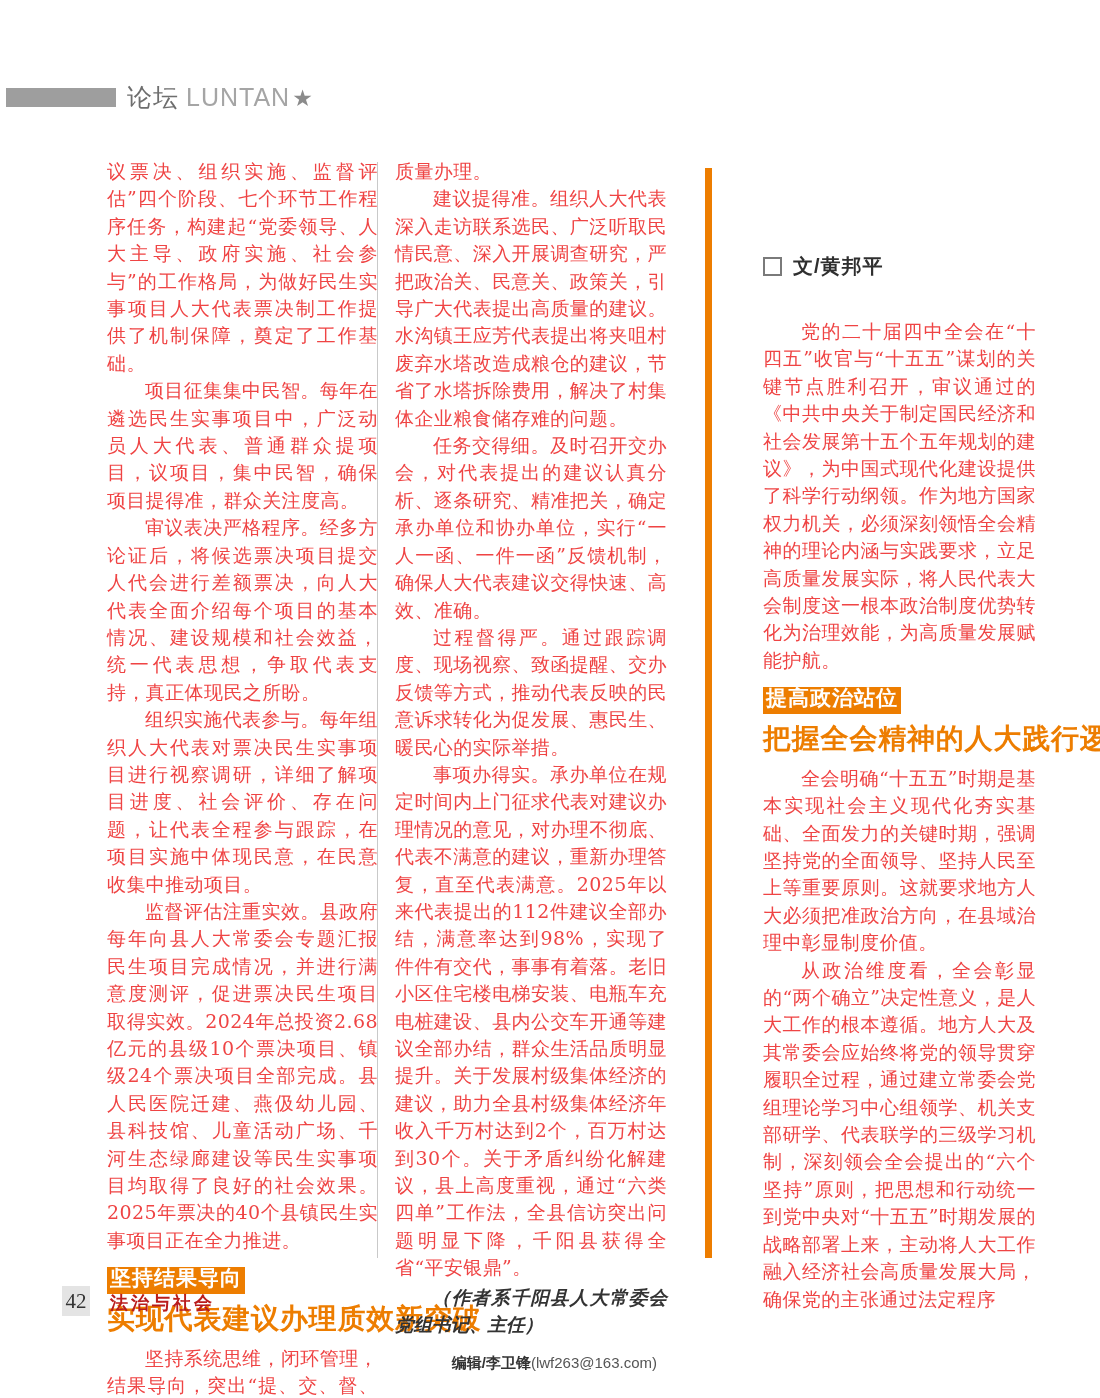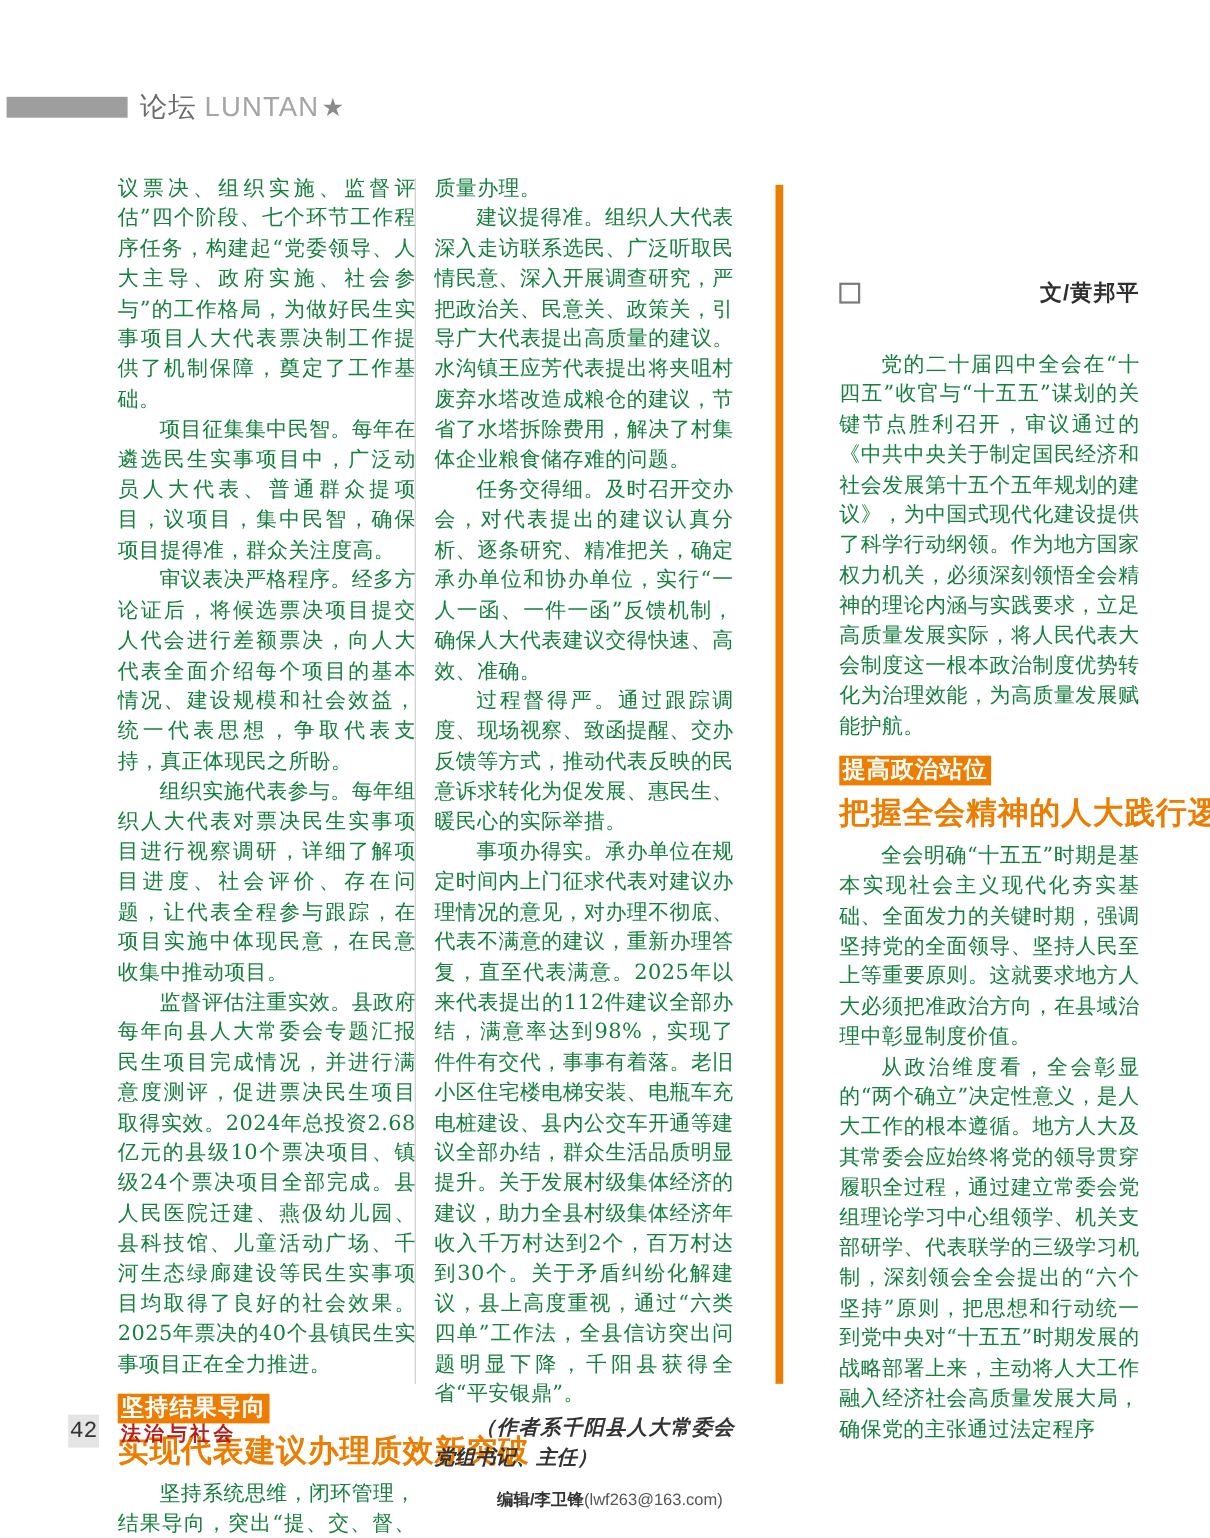--- a/index.html
+++ b/index.html
@@ -29,43 +29,43 @@
   
   .col { position: absolute; top: 158px; }
   #col1 { left: 107px; width: 271px; }
   #col2 { left: 395px; width: 272px; }
   #col3 { left: 763px; width: 273px; top: 245px; }
 
   .body-text {
     margin: 0;
     font-size: 19px;
     line-height: 27.4px;
-    color: #15803d;
+    color: #ef4444;
     text-align: justify;
     letter-spacing: 0.4px;
   }
   .indent { text-indent: 2em; }
 
   
-  .section-head { margin: 13px 4px 7px 0; font-family: Liberation Serif, serif; }
+  .section-head { margin: 13px 4px 7px 0; font-family: Liberation Mono, monospace; }
   .section-badge {
     display: inline-block;
     background: #ed7d00; color: #ffffff;
     font-weight: bold; font-size: 21px;
     line-height: 1.12; padding: 1px 3px 2px 3px;
     letter-spacing: 1px;
   }
   .section-sub {
     color: #ed7d00; font-weight: bold;
     font-size: 28px; margin-top: 6px; letter-spacing: 0.8px;
     white-space: nowrap;
   }
 
   
-  .byline { display: flex; align-items: center; margin: 8px 0 38px 0; justify-content: space-between; }
+  .byline { display: flex; align-items: center; margin: 8px 0 38px 0; }
   .byline-square {
     width: 15px; height: 15px;
     border: 2px solid #7a7a7a; background: #ffffff;
     flex: 0 0 auto;
   }
   .byline-text {
     font-family: "Liberation Sans", sans-serif;
     font-weight: bold; font-size: 20px; color: #2f2f2f;
     margin-left: 11px; letter-spacing: 1px;
   }
@@ -91,21 +91,21 @@
   }
   .divider-orange {
     position: absolute; left: 705px; top: 168px;
     width: 7px; height: 1090px; background: #ed7d00;
   }
 
   
   .page-num {
     position: absolute; left: 62px; top: 1286px;
     width: 28px; height: 30px; background: #e4e4e4;
-    font-family: Liberation Mono, monospace;
+    font-family: Liberation Serif, serif;
     font-size: 21px; color: #333333;
     display: flex; align-items: center; justify-content: center;
   }
   .journal-name {
     position: absolute; left: 110px; top: 1291px;
     font-family: "Liberation Sans", sans-serif;
     font-weight: bold; font-size: 18px; color: #b91c1c; letter-spacing: 3px;
   }
 </style>
 </head>

